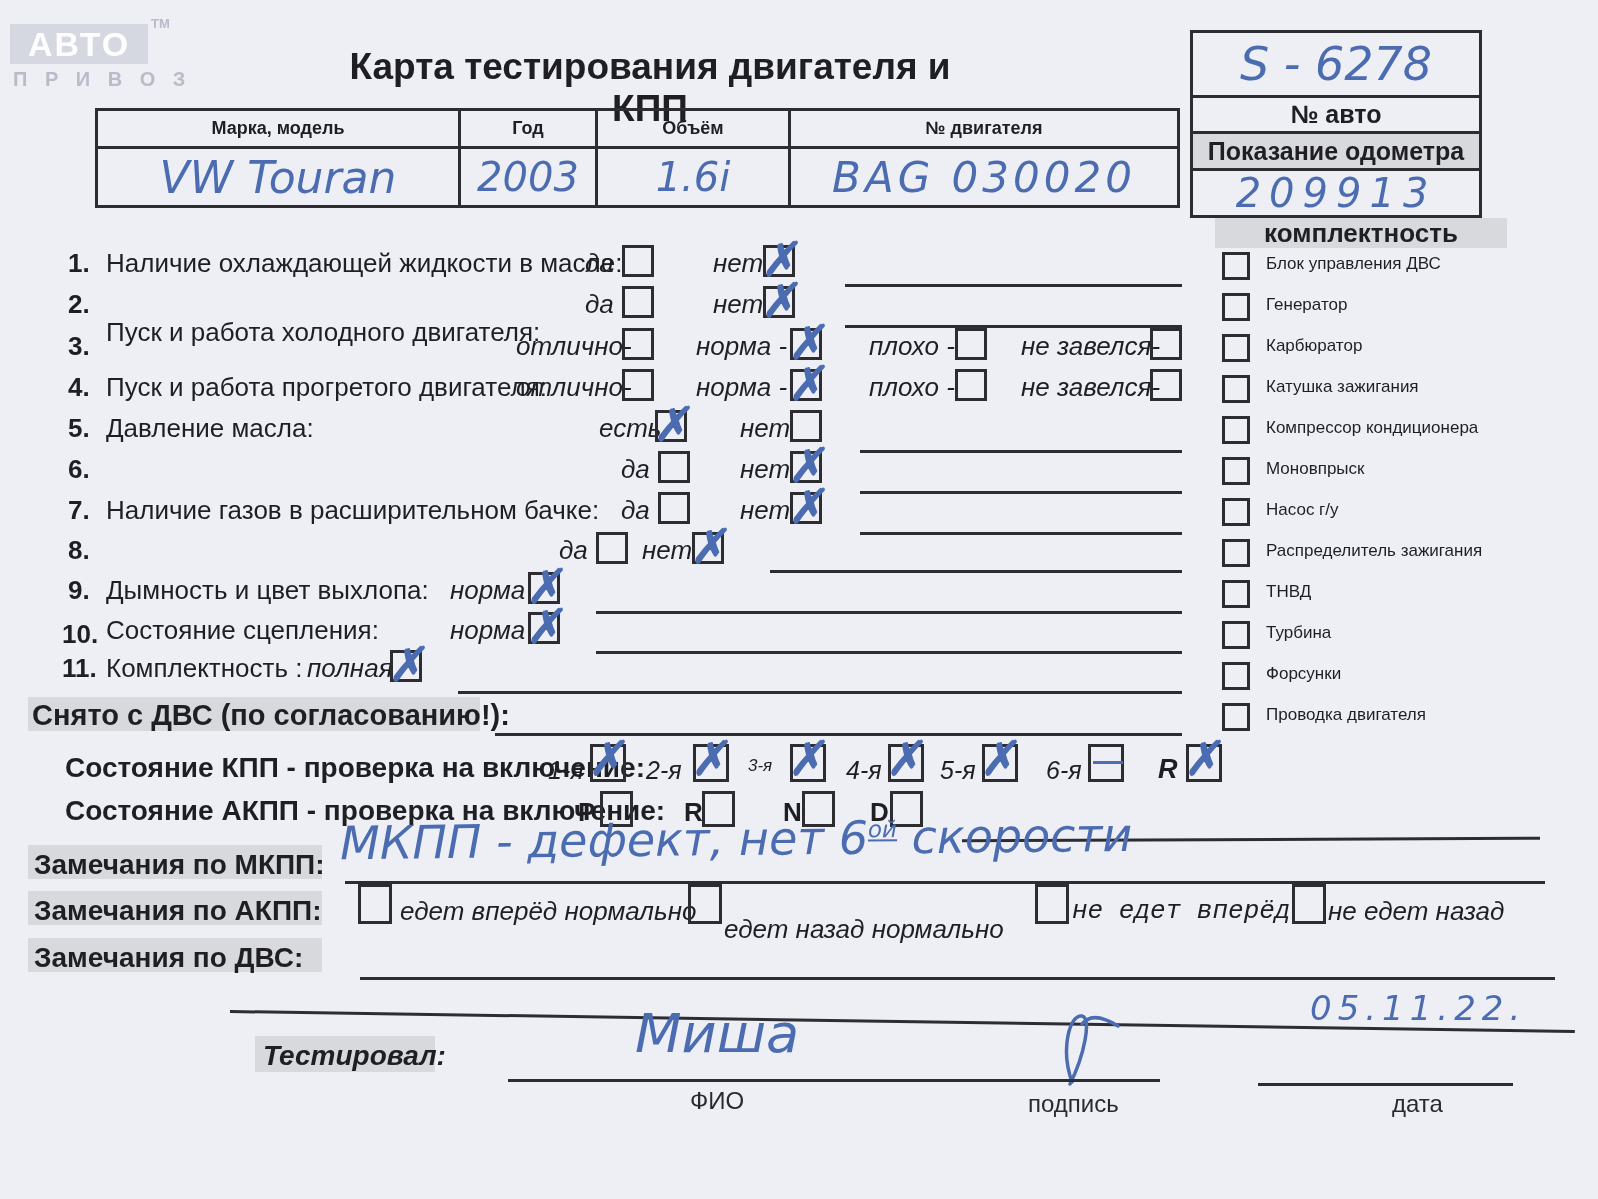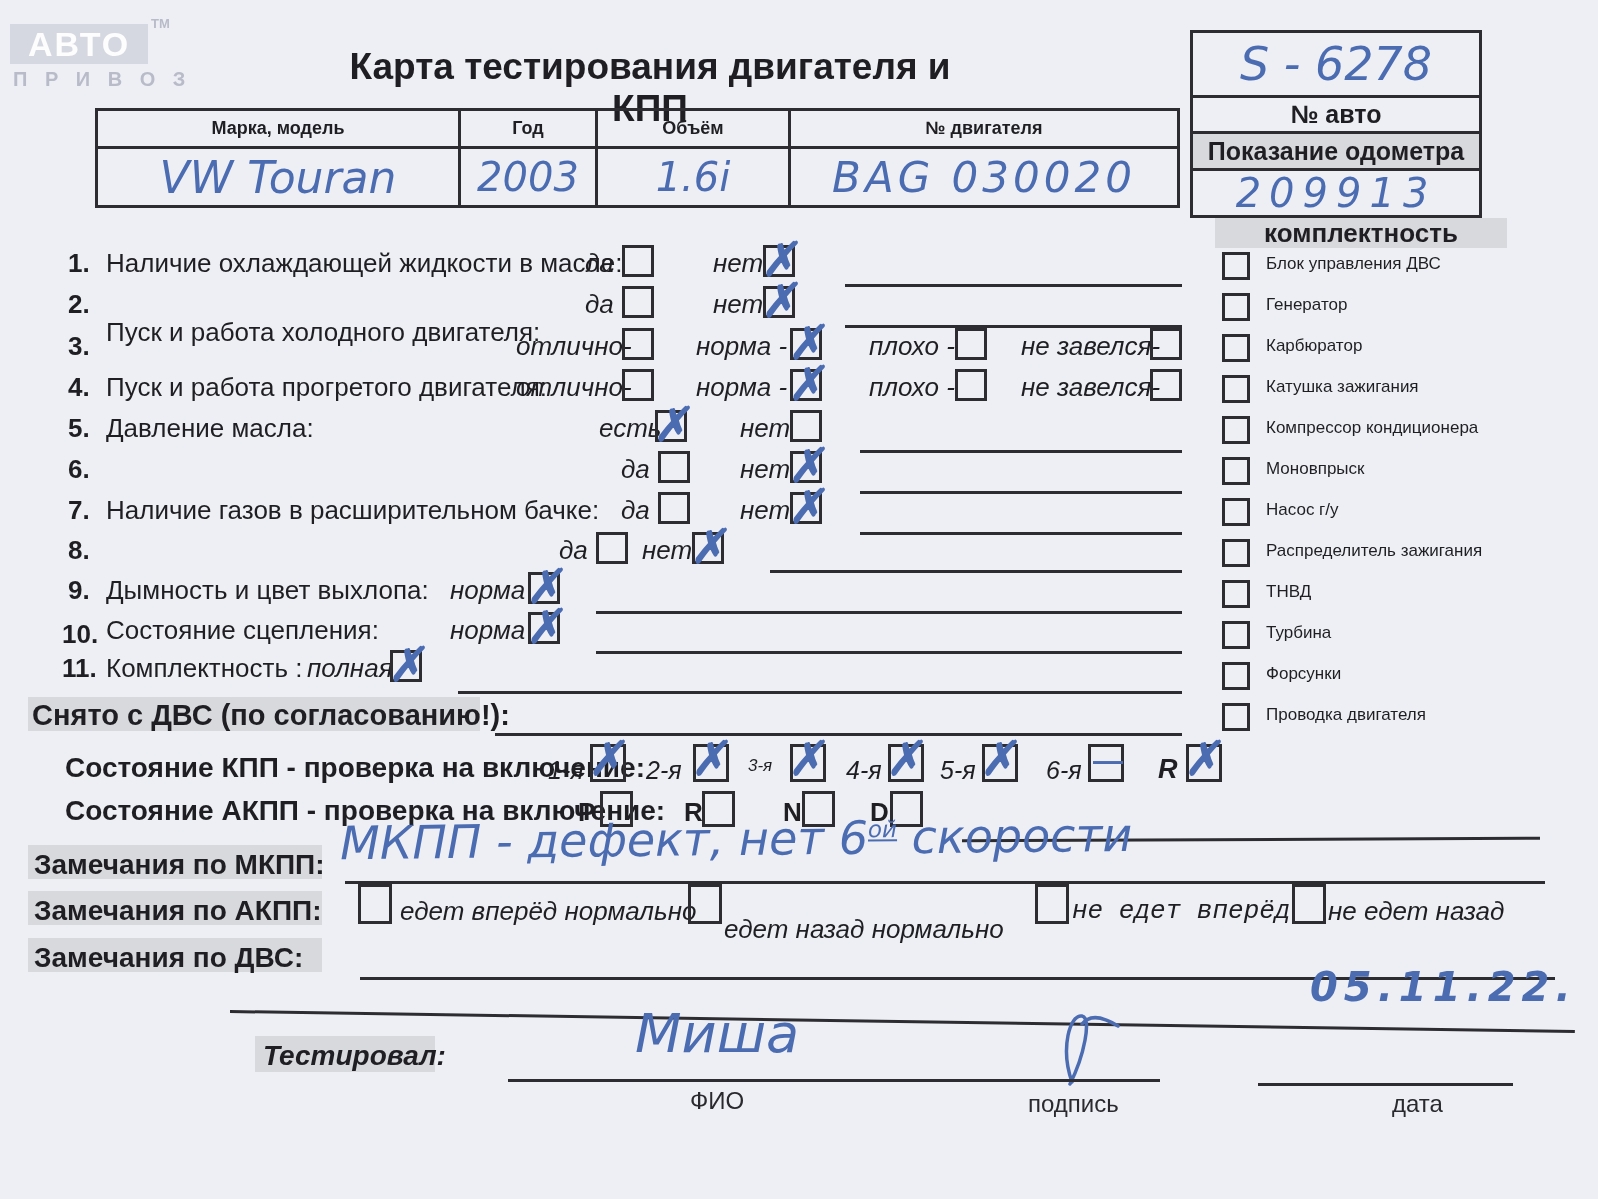--- a/index.html
+++ b/index.html
@@ -291,17 +291,17 @@
   <div class="hw" style="left:635px;top:1002px;font-size:54px;">Миша</div>
   <div class="ln" style="left:508px;top:1079px;width:500px;"></div>
   <div class="cap" style="left:690px;top:1087px;">ФИО</div>
 
   <svg class="sig-svg" width="130" height="78" viewBox="0 0 130 78">
     <path d="M42 74 C 30 40, 40 6, 52 8 C 62 10, 54 48, 40 76 M52 16 C 60 6, 72 8, 88 18" stroke="#4c6cb2" stroke-width="3.5" fill="none" stroke-linecap="round"></path>
   </svg>
   <div class="ln" style="left:985px;top:1079px;width:175px;"></div>
   <div class="cap" style="left:1028px;top:1090px;">подпись</div>
 
-  <div class="hw" style="left:1310px;top:964px;font-size:40px;letter-spacing:6px;font-weight:bold;">05.11.22.</div>
+  <div class="hw" style="left:1310px;top:988px;font-size:34px;letter-spacing:6px;">05.11.22.</div>
   <div class="ln" style="left:1258px;top:1083px;width:255px;"></div>
   <div class="cap" style="left:1392px;top:1090px;">дата</div>
 
 </div>
 
 </body></html>

